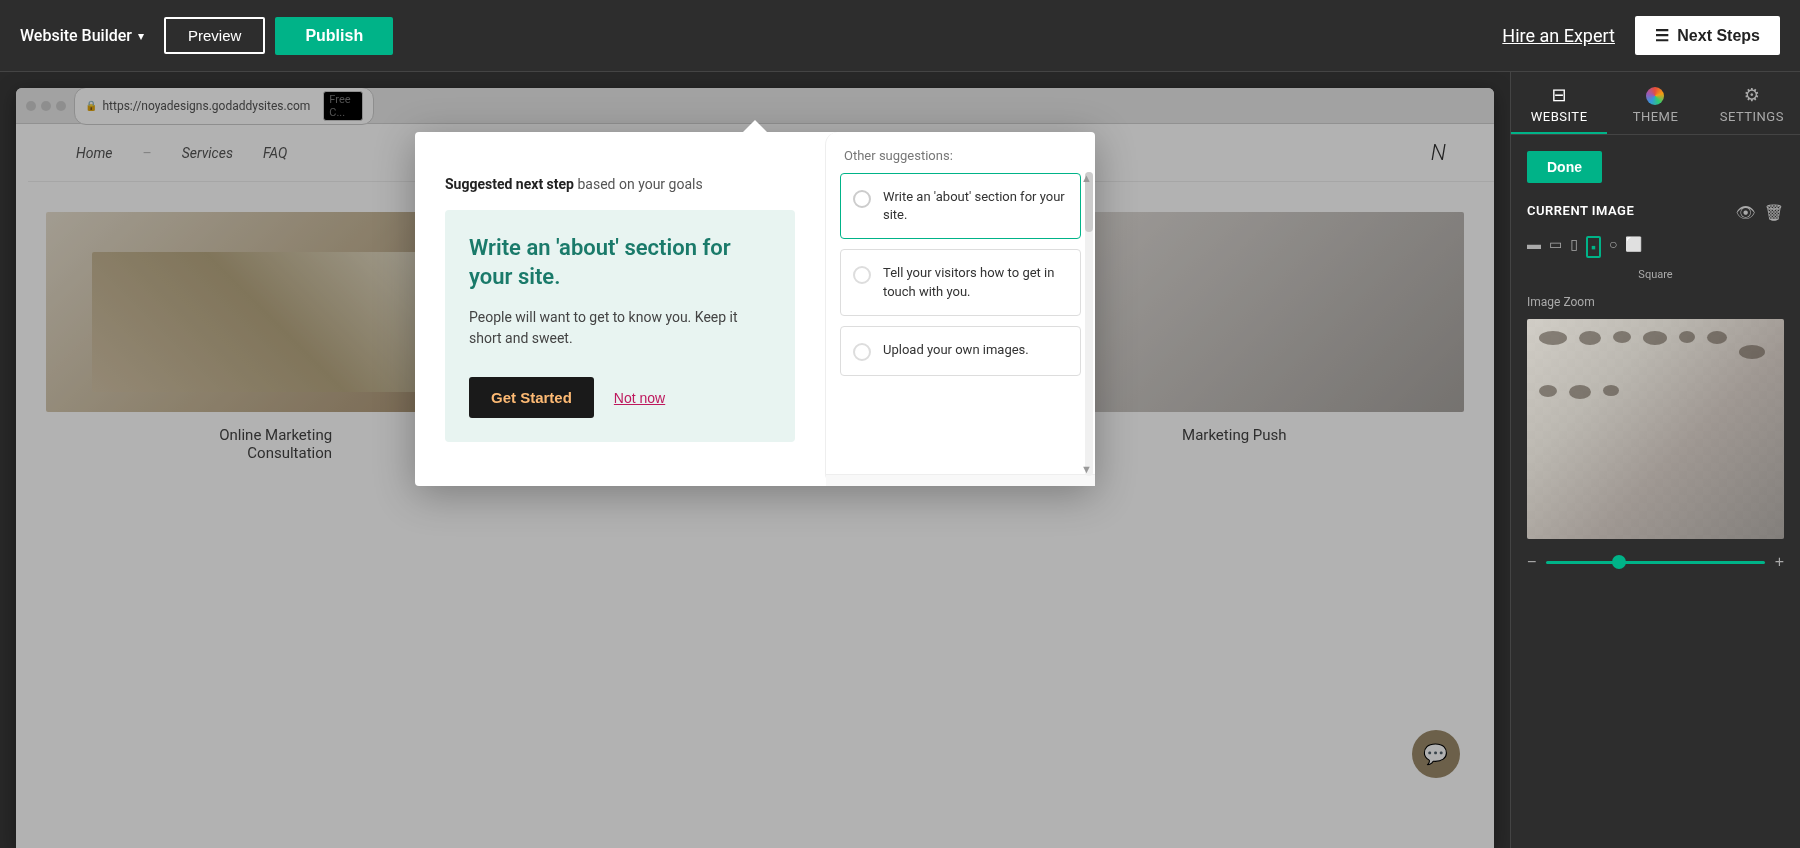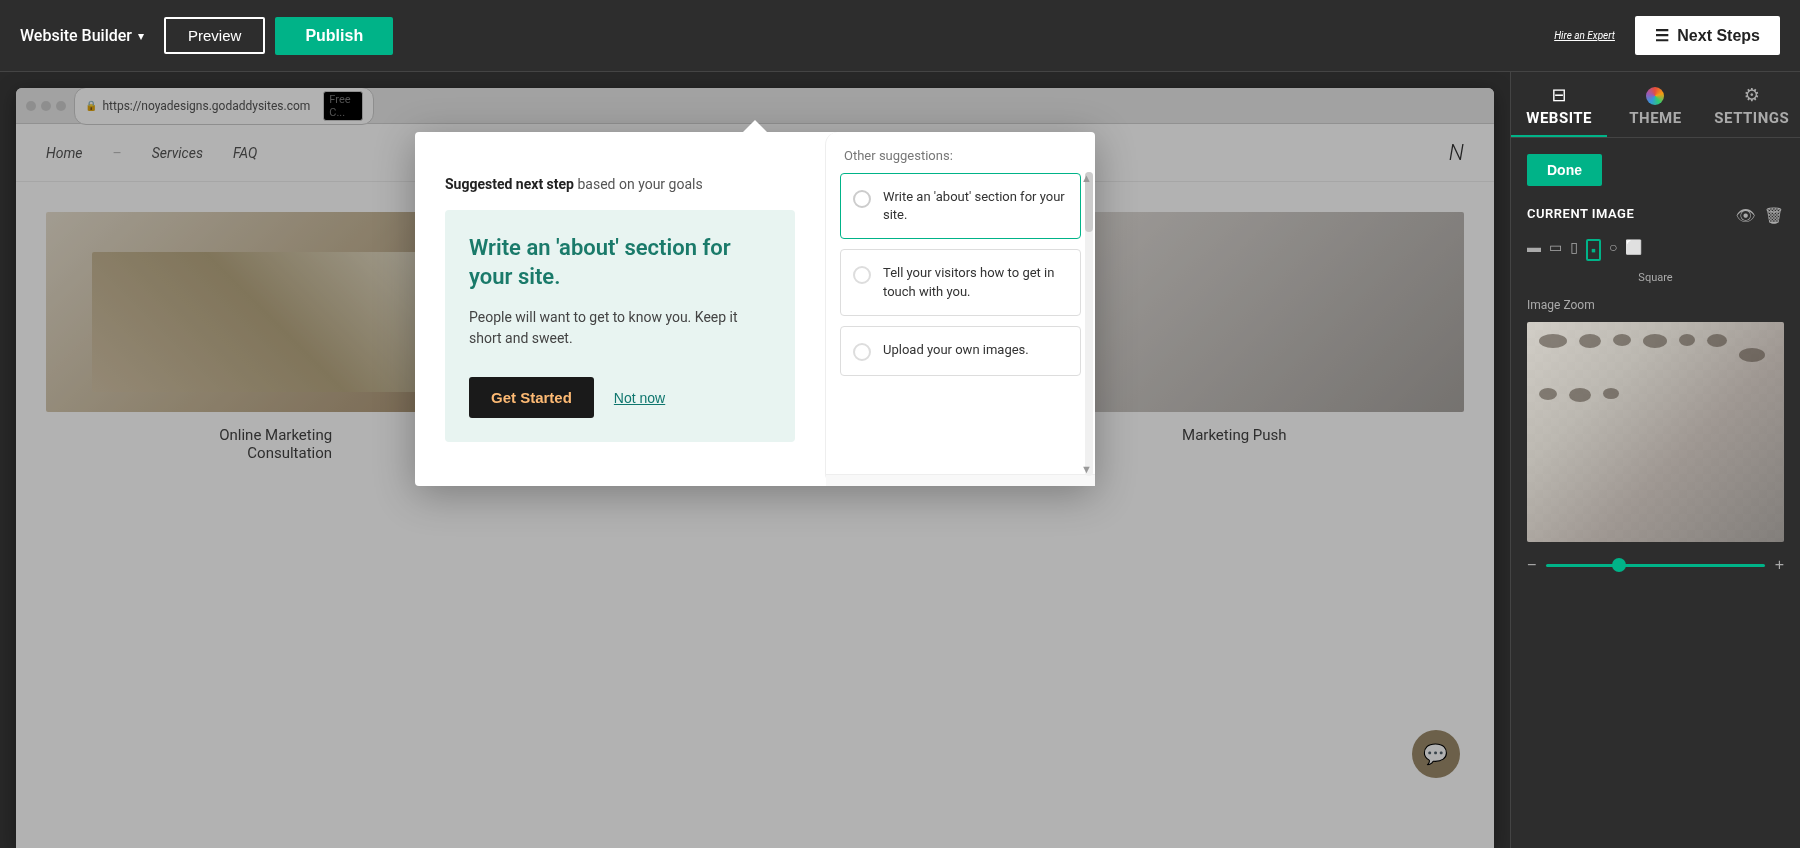--- a/index.html
+++ b/index.html
@@ -46,24 +46,23 @@
       padding: 10px 30px;
       font-size: 16px;
       font-weight: 600;
       cursor: pointer;
       border-radius: 2px;
     }
     .spacer { flex: 1; }
     .hire-expert {
       color: #fff;
       text-decoration: underline;
-      font-size: 10px;
+      font-size: 18px;
       cursor: pointer;
       margin-right: 20px;
-      font-style: italic;
     }
     .btn-next-steps {
       background: #fff;
       color: #222;
       border: none;
       padding: 10px 20px;
       font-size: 16px;
       font-weight: 600;
       cursor: pointer;
       border-radius: 2px;
@@ -143,23 +142,24 @@
 
     
     .website-content {
       background: #fff;
       height: calc(100% - 36px);
       overflow: hidden;
     }
     .website-nav {
       display: flex;
       align-items: center;
-      padding: 16px 30px;
+      padding: 16px 48px;
       border-bottom: 1px solid #eee;
       gap: 30px;
+      margin-left: 12px;
     }
     .nav-item {
       font-size: 14px;
       color: #555;
       font-style: italic;
     }
     .nav-separator { color: #bbb; font-size: 14px; }
     .nav-logo-placeholder {
       margin-left: auto;
       font-size: 22px;
@@ -326,21 +326,21 @@
       border: none;
       padding: 12px 22px;
       font-size: 15px;
       font-weight: 600;
       border-radius: 3px;
       cursor: pointer;
     }
     .btn-not-now {
       background: transparent;
       border: none;
-      color: #0f766e;
+      color: #be185d;
       font-size: 14px;
       cursor: pointer;
       text-decoration: underline;
     }
 
     
     .modal-right {
       width: 270px;
       border-left: 1px solid #eee;
       display: flex;
@@ -458,25 +458,25 @@
     }
     .tab-icon {
       font-size: 18px;
       color: #aaa;
       margin-bottom: 4px;
     }
     .sidebar-tab.active .tab-icon {
       color: #fff;
     }
     .tab-label {
-      font-size: 15px;
+      font-size: 13px;
       color: #aaa;
       letter-spacing: 0.5px;
       text-transform: uppercase;
-      font-weight: 700;
+      font-weight: 400;
     }
     .sidebar-tab.active .tab-label {
       color: #fff;
     }
     .theme-tab-icon {
       width: 18px;
       height: 18px;
       border-radius: 50%;
       background: conic-gradient(#e74c3c, #f39c12, #2ecc71, #3498db, #9b59b6, #e74c3c);
       margin-bottom: 4px;

